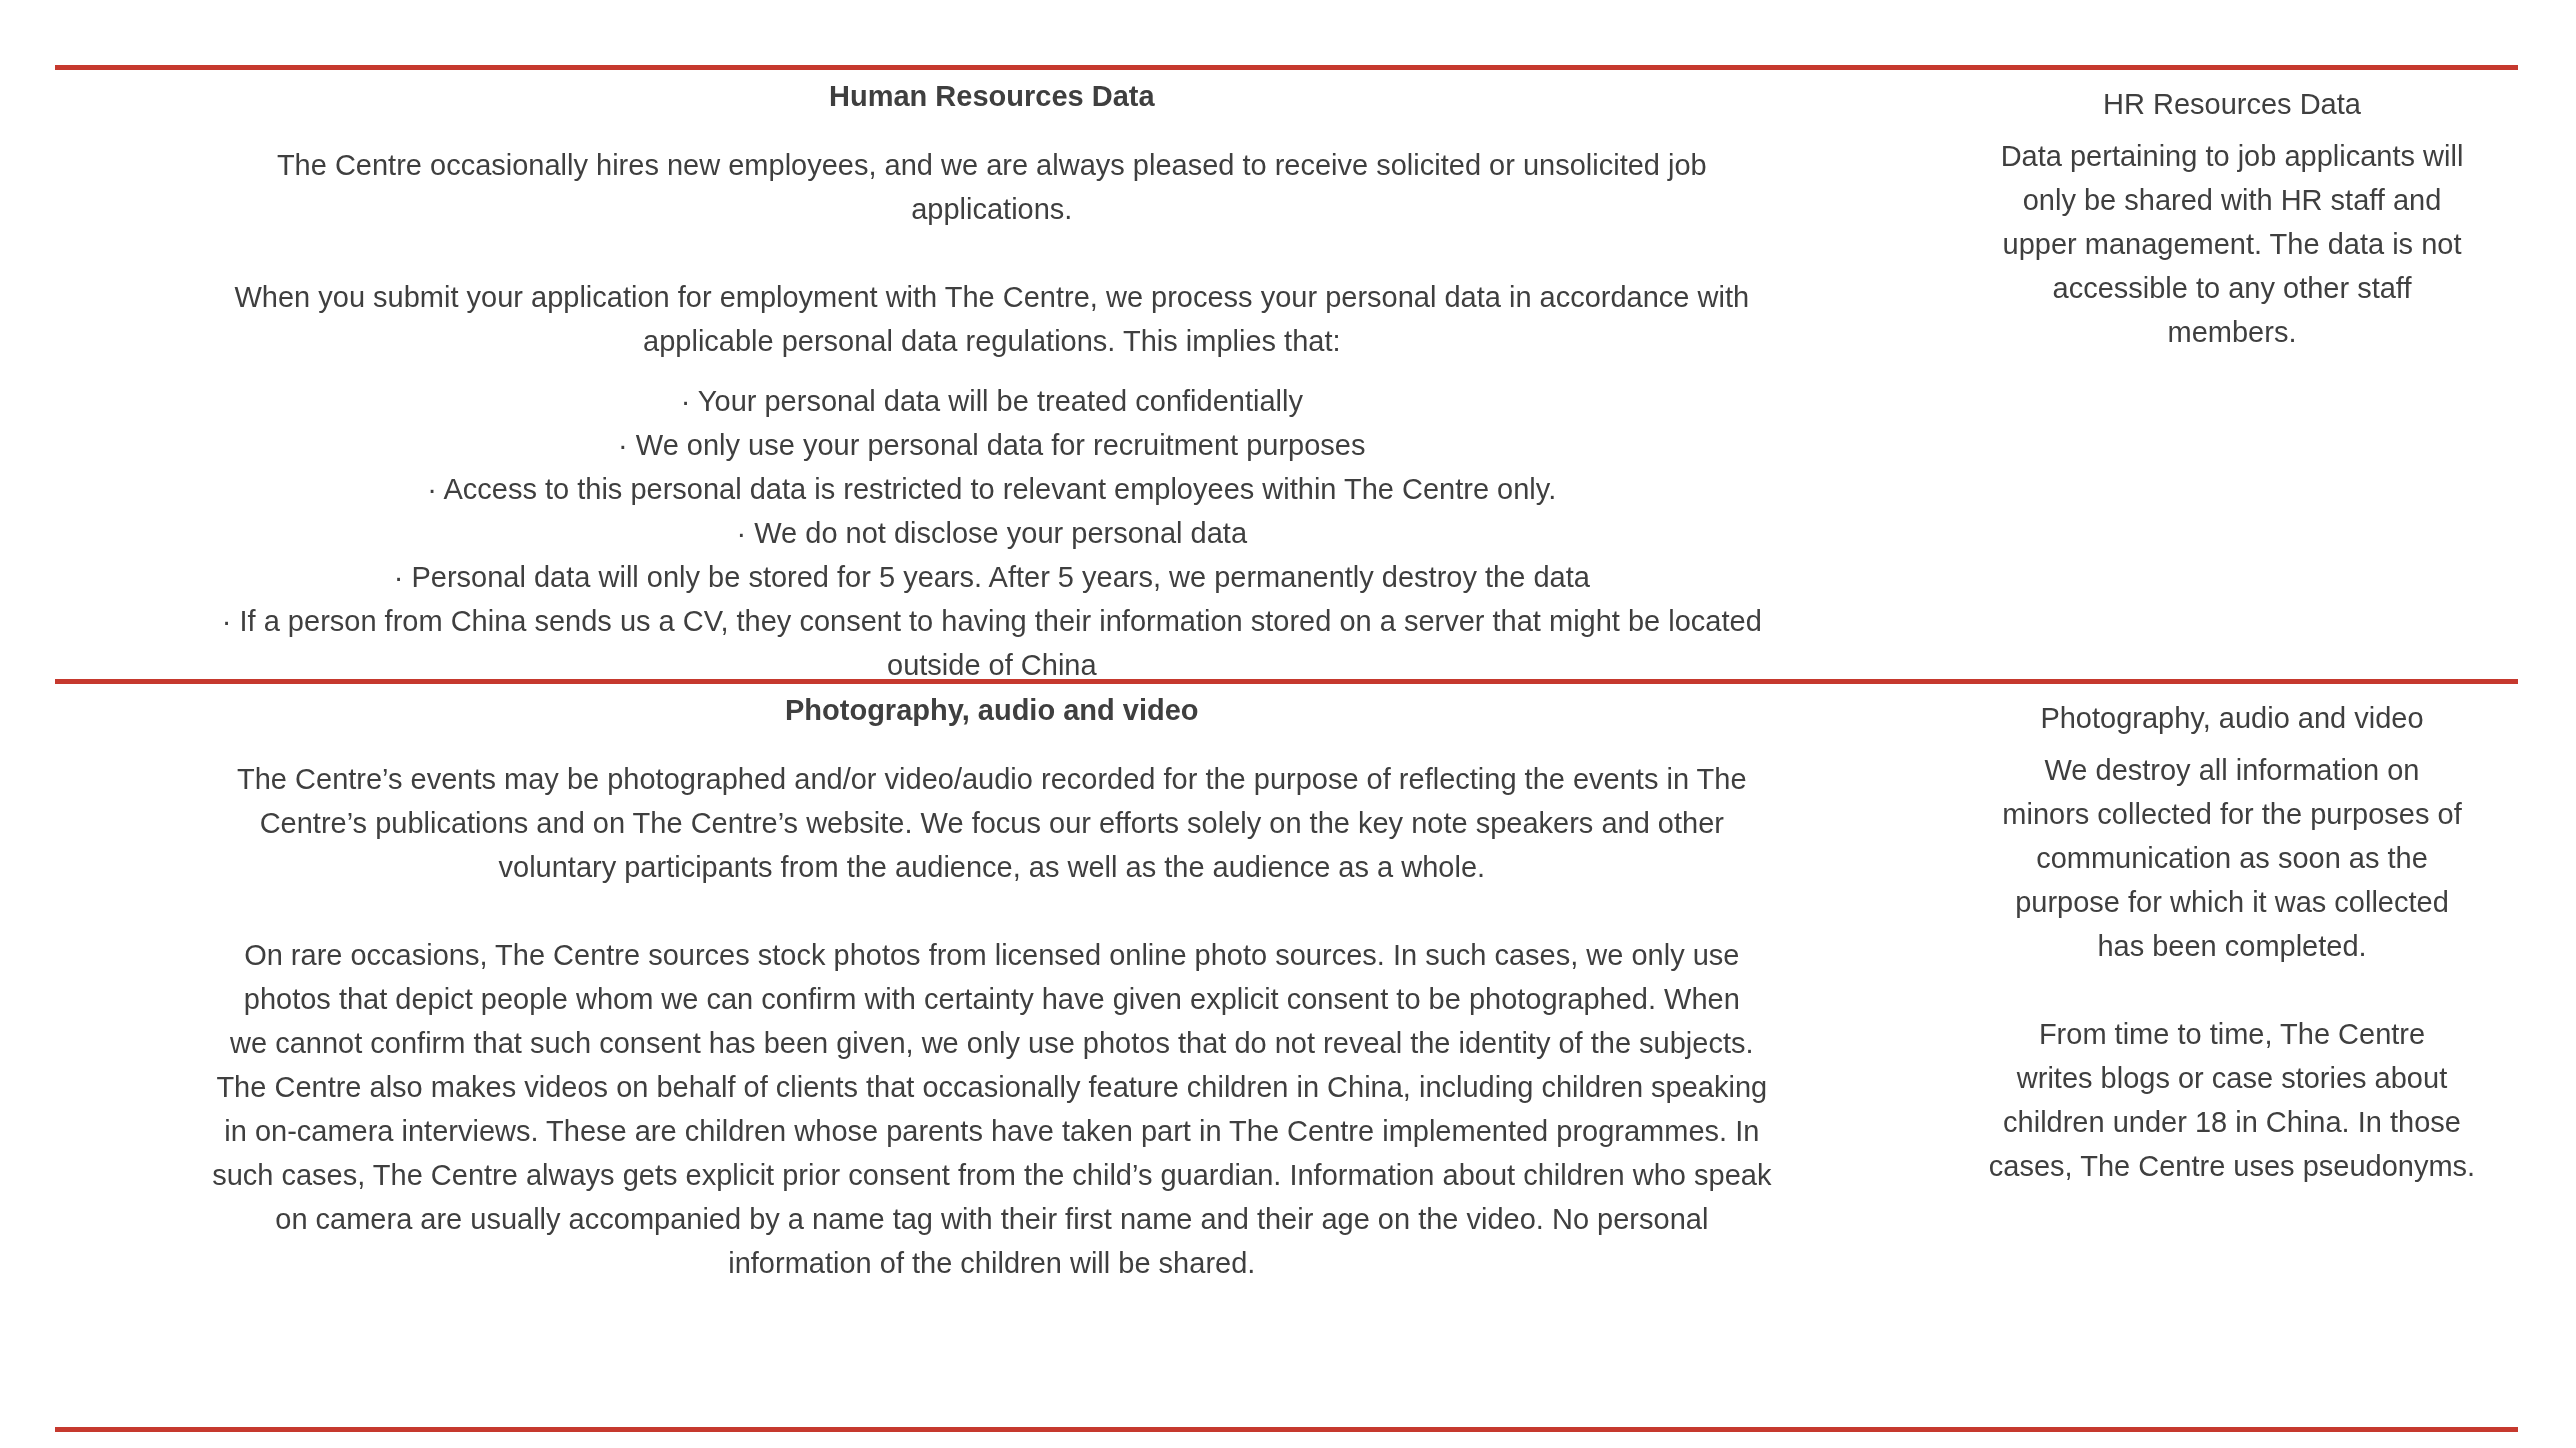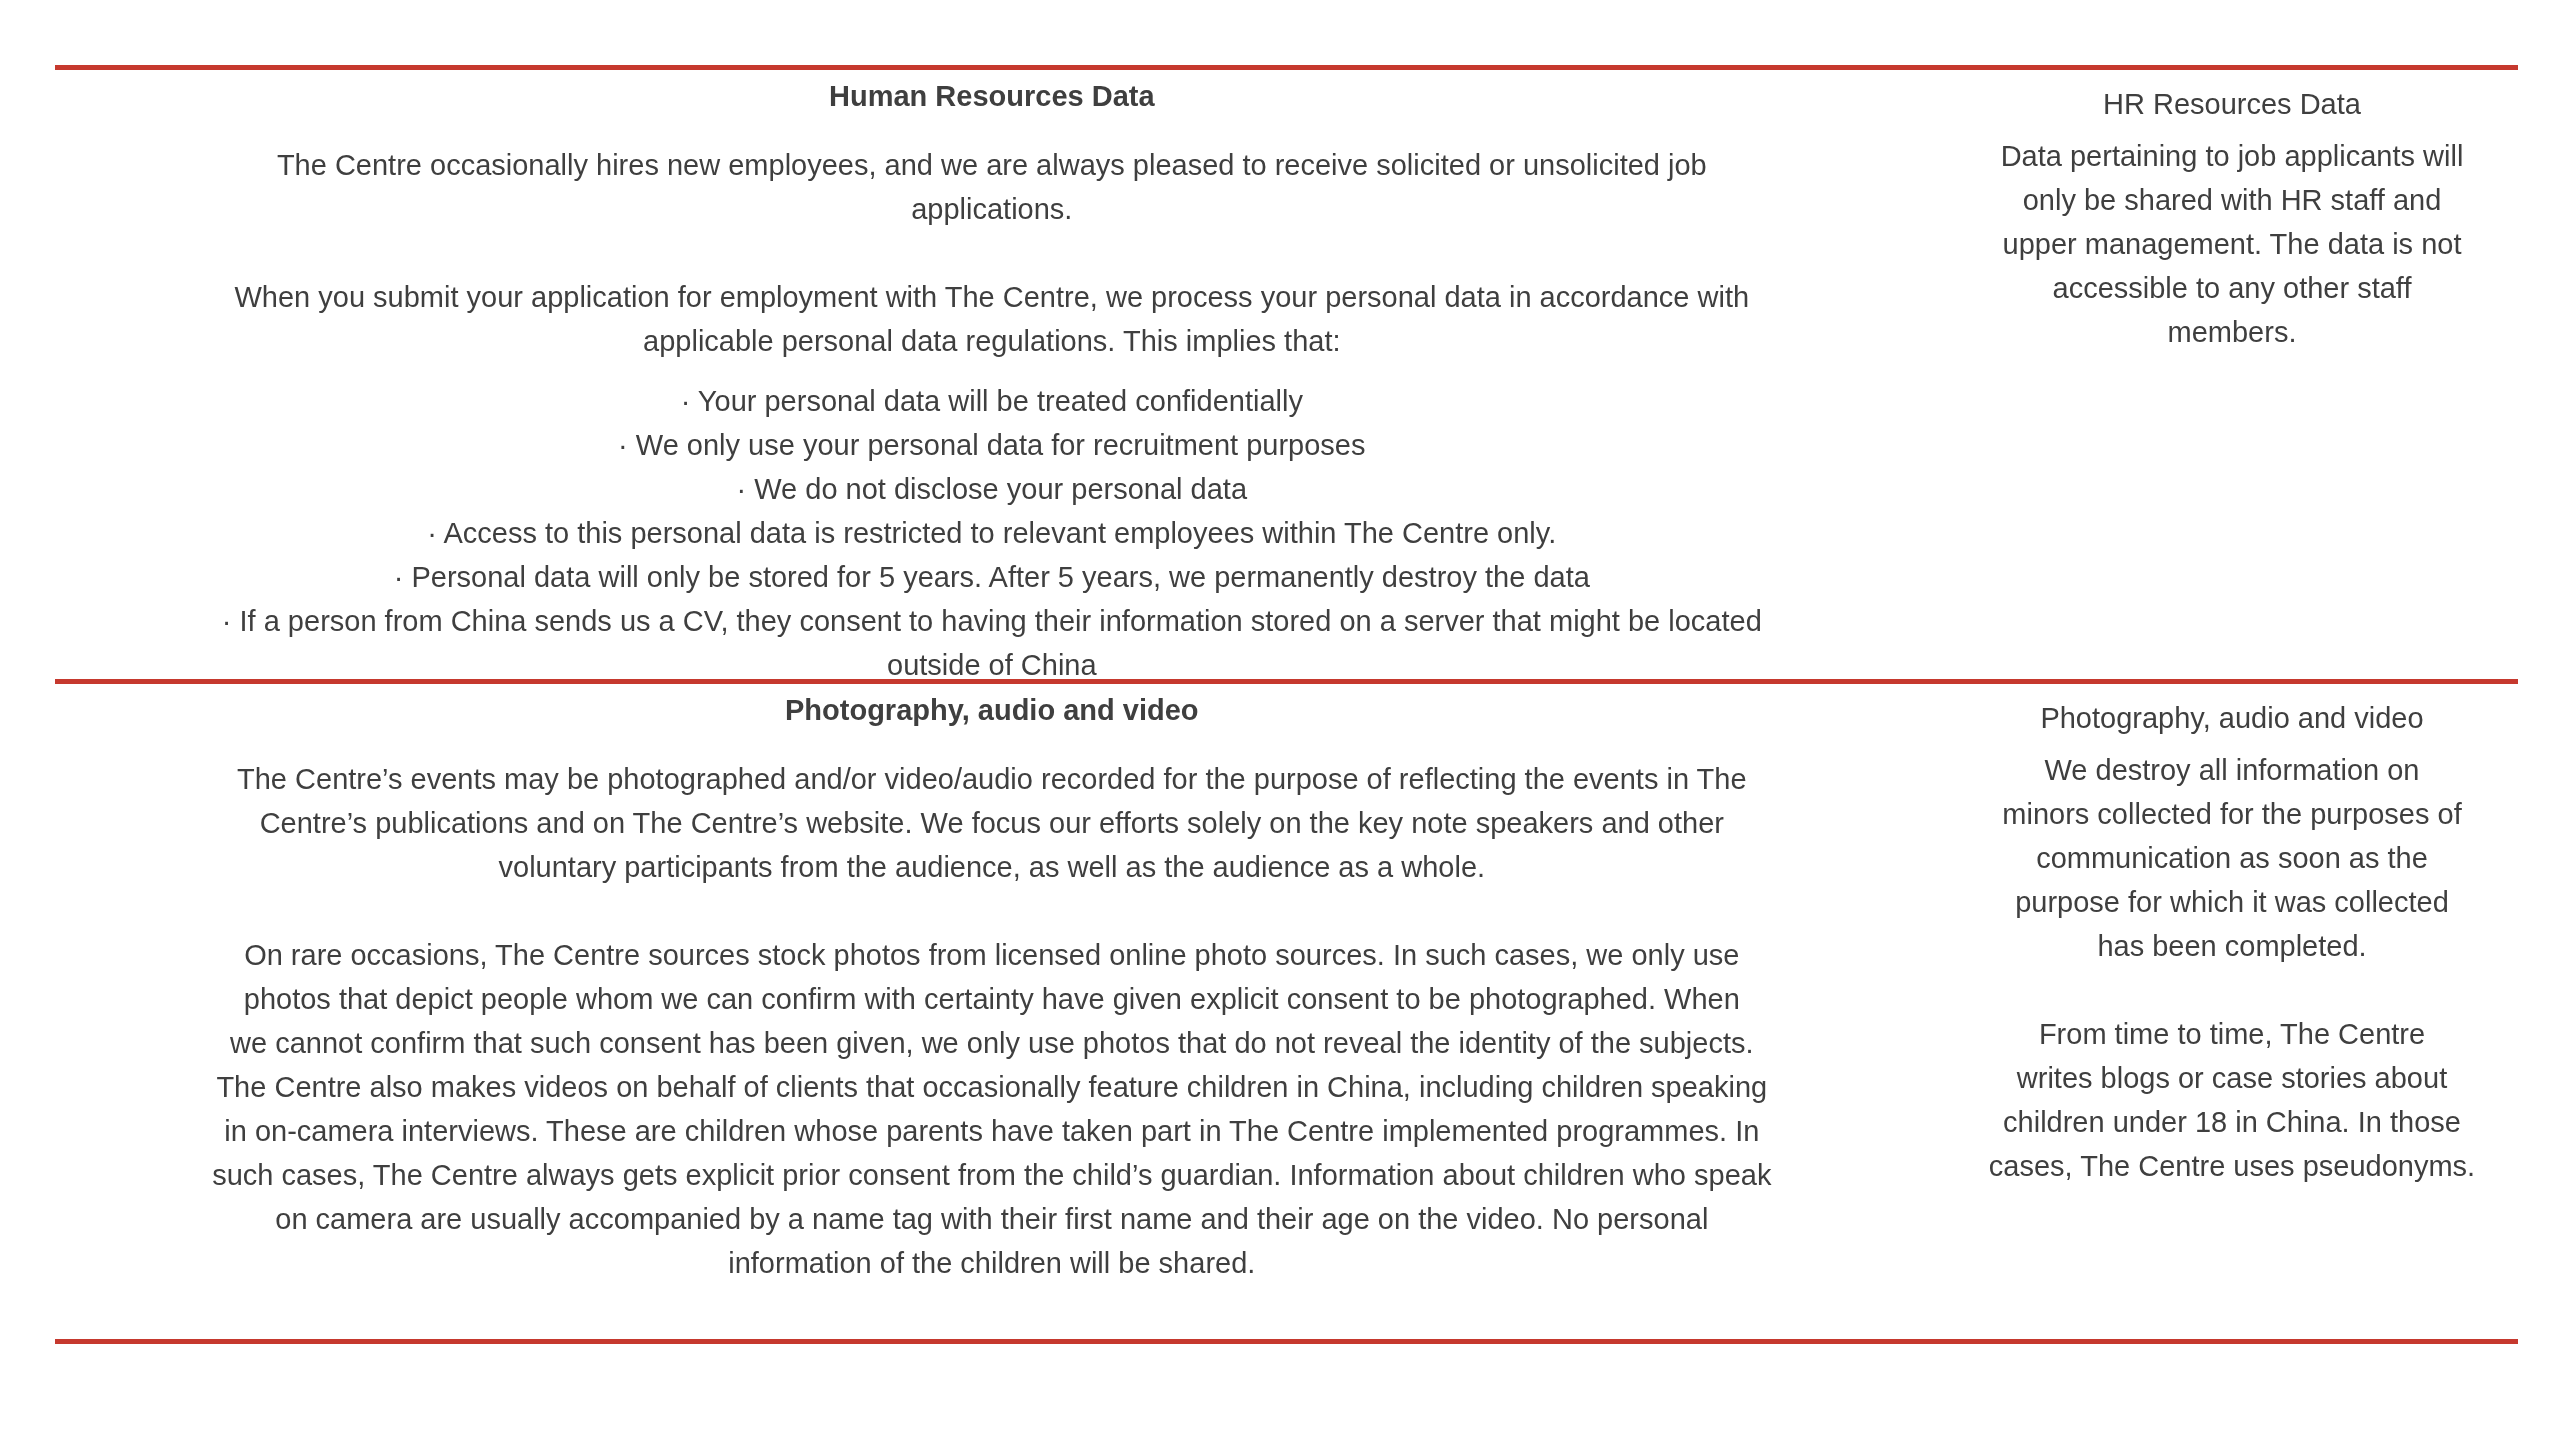--- a/index.html
+++ b/index.html
@@ -27,21 +27,21 @@
     width: 2463px;
     border-top: 5.8px solid var(--accent);
   }
   .section-row {
     display: flex;
     border-bottom: 5.8px solid var(--accent);
     overflow: hidden;
     text-align: center;
   }
   .row-1 { height: 614px; }
-  .row-2 { height: 660px; }
+  .row-2 { height: 748px; }
   .cell-main {
     width: 1891px;
     flex: 0 0 1891px;
     padding: 3.9px 29px 0 11.6px;
   }
   .cell-side {
     flex: 1 1 auto;
     padding: 3.9px 0 0 0;
   }
   .heading-main,
@@ -85,22 +85,22 @@
   <div class="section-row row-1">
     <div class="cell-main">
       <div class="heading-main">Human Resources Data</div>
       <div class="para">The Centre occasionally hires new employees, and we are always pleased to receive solicited or unsolicited job
 applications.</div>
       <div class="para tight">When you submit your application for employment with The Centre, we process your personal data in accordance with
 applicable personal data regulations. This implies that:</div>
       <div class="bullet-list">
         <div class="bullet-item">· Your personal data will be treated confidentially</div>
         <div class="bullet-item">· We only use your personal data for recruitment purposes</div>
+        <div class="bullet-item">· Access to this personal data is restricted to relevant employees within The Centre only.</div>
         <div class="bullet-item">· We do not disclose your personal data</div>
-        <div class="bullet-item">· Access to this personal data is restricted to relevant employees within The Centre only.</div>
         <div class="bullet-item">· Personal data will only be stored for 5 years. After 5 years, we permanently destroy the data</div>
         <div class="bullet-item">· If a person from China sends us a CV, they consent to having their information stored on a server that might be located
 outside of China</div>
       </div>
     </div>
     <div class="cell-side">
       <div class="heading-side">HR Resources Data</div>
       <div class="para last">Data pertaining to job applicants will
 only be shared with HR staff and
 upper management. The data is not

